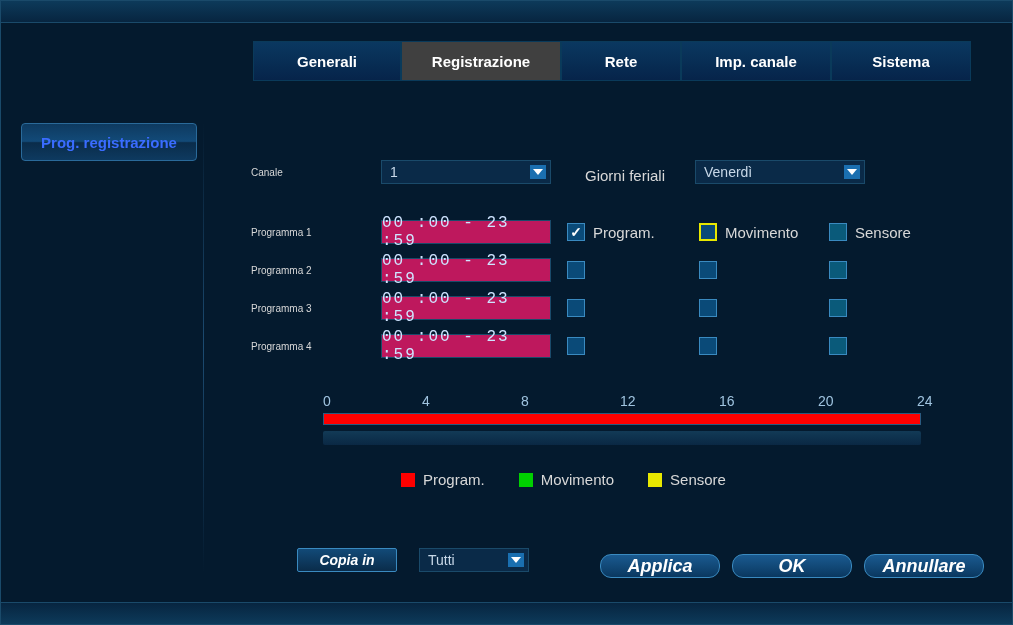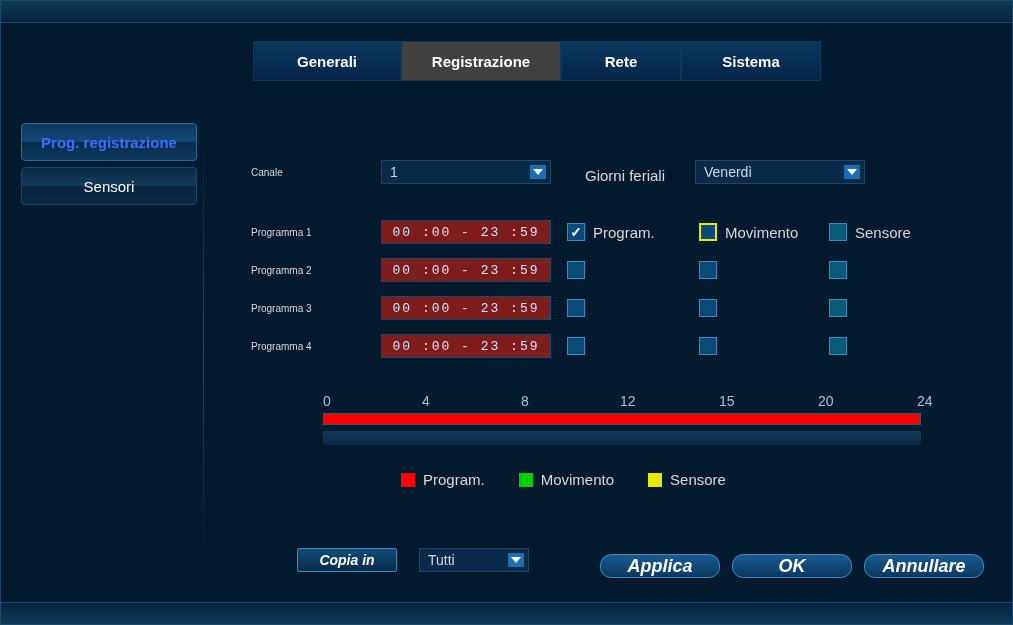--- a/index.html
+++ b/index.html
@@ -152,28 +152,28 @@
     display:flex;
     align-items:flex-end;
     margin-left: 34px;
   }
   .weekday-label { width: 110px; color:#d8d8d8; font-size:15px;}
   .sel-weekday { width: 170px; }
 
   .time-input {
     height: 24px;
     width: 170px;
-    background: #7f1d1d;
+    background: #be185d;
     border: 1px solid #1a4a6a;
     display: flex;
     align-items: center;
     justify-content: center;
     color: #cfe4ff;
     font-family: "Courier New", monospace;
-    font-size: 13px;
+    font-size: 16px;
     letter-spacing: 2px;
     cursor: text;
   }
 
   .checkbox {
     width: 18px;
     height: 18px;
     border: 1px solid #3a8ac0;
     background: #0a4a78;
     display: inline-flex;
@@ -285,26 +285,26 @@
 
 <div class="window">
   <div class="topbar"></div>
 
   <div class="main">
 
     <div class="tabs">
       <div class="tab tab-general">Generali</div>
       <div class="tab tab-active">Registrazione</div>
       <div class="tab tab-rete">Rete</div>
+      <div class="tab tab-imp">Imp. canale</div>
       <div class="tab tab-sistema">Sistema</div>
     </div>
 
     <div class="sidebar">
       <div class="side-item side-active">Prog. registrazione</div>
-      <div class="side-item side-normal">Sensori</div>
     </div>
     <div class="side-sep"></div>
 
     <div class="form">
 
       <div class="row">
         <div class="label">Canale</div>
         <div class="select sel-channel">
           <span>1</span>
           <span class="arrow"></span>
@@ -378,21 +378,21 @@
             <span class="checkbox cb-teal"></span>
           </div>
       </div>
 
       <div class="timeline-wrap">
         <div class="ticks">
           <div class="tick" style="width:99px">0</div>
           <div class="tick" style="width:99px">4</div>
           <div class="tick" style="width:99px">8</div>
           <div class="tick" style="width:99px">12</div>
-          <div class="tick" style="width:99px">15</div>
+          <div class="tick" style="width:99px">16</div>
           <div class="tick" style="width:99px">20</div>
           <div class="tick" style="width:24px">24</div>
         </div>
         <div class="timeline-bg" style="width:598px;">
           <div class="timeline-fill" style="left:0; right:0;"></div>
         </div>
         <div class="timeline-shadow" style="width:598px;"></div>
       </div>
 
       <div class="legend">

